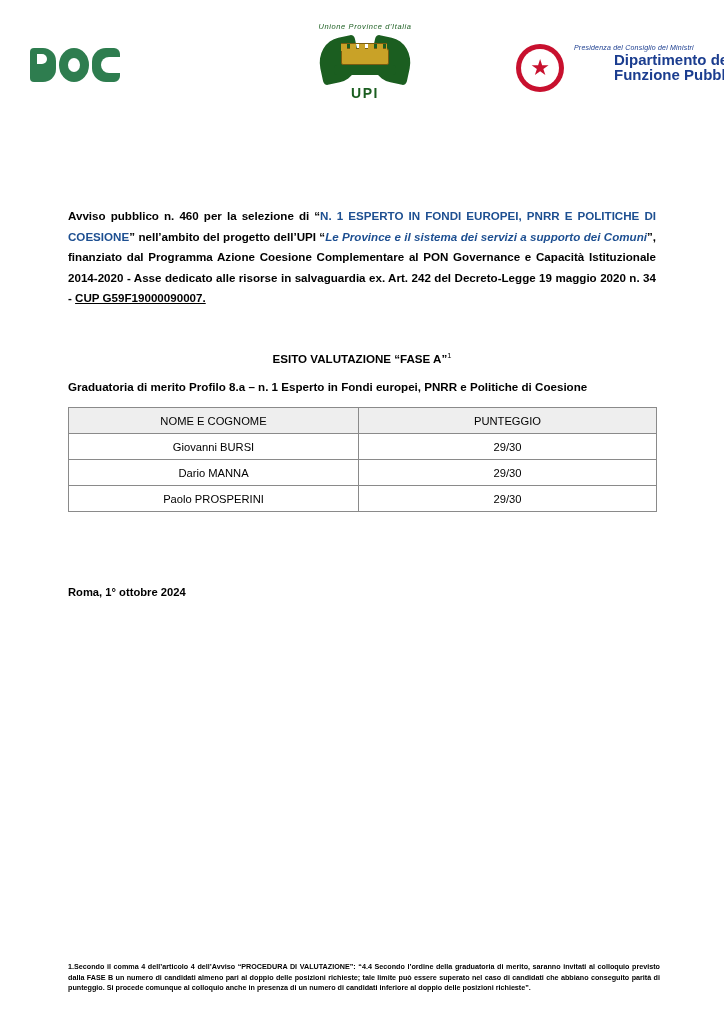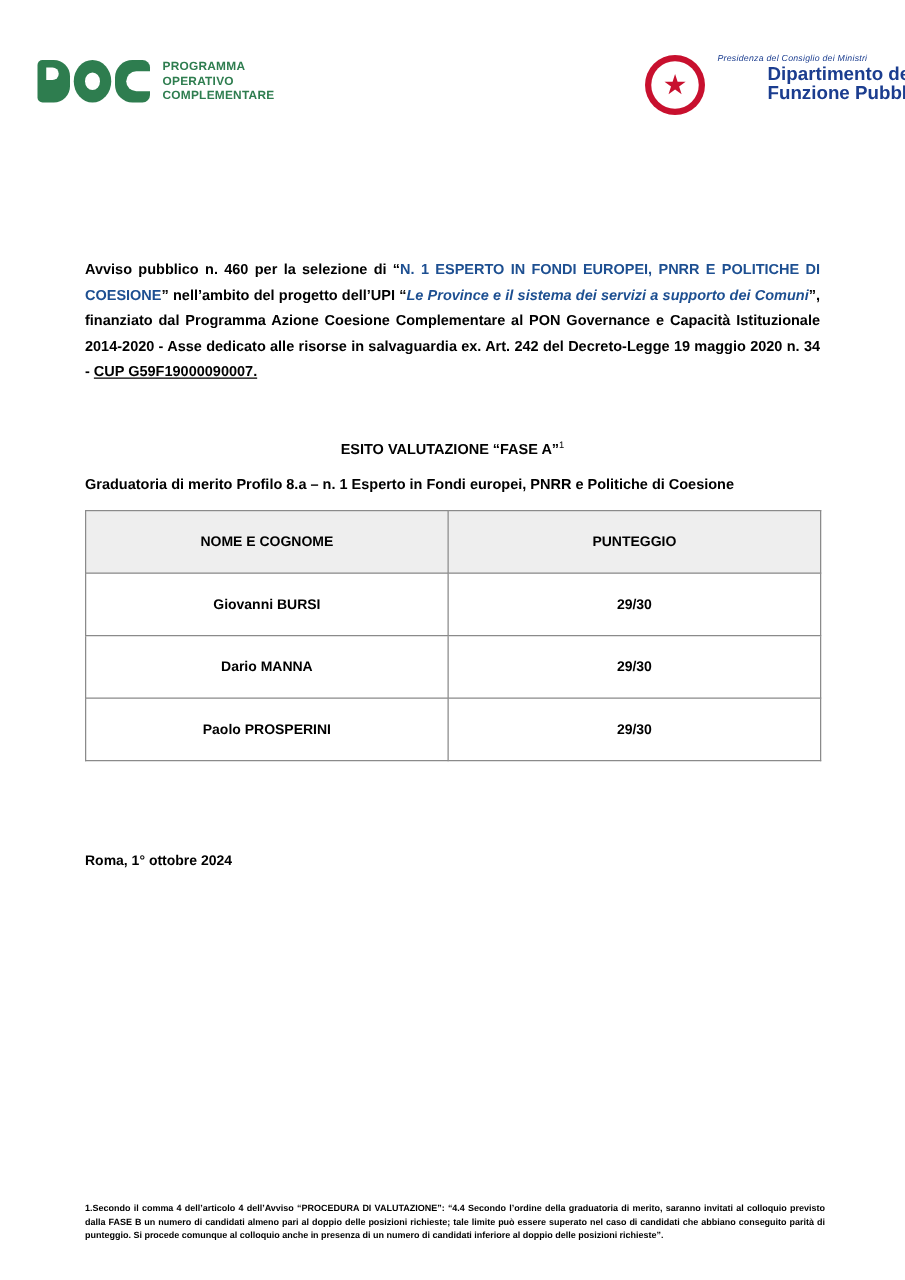--- a/index.html
+++ b/index.html
@@ -290,23 +290,23 @@
     margin-top: 14px;
     border-collapse: collapse;
     width: 588px;
     table-layout: fixed;
   }
   table.merit th,
   table.merit td {
     border: 1px solid #8a8a8a;
     text-align: center;
     font-size: 11.2px;
-    font-weight: bold;
+    font-weight: normal;
     height: 25px;
-    padding: 12px;
+    padding: 0;
   }
   table.merit th {
     background: #eeeeee;
     font-size: 11.2px;
   }
   table.merit col.c1 { width: 290px; }
   table.merit col.c2 { width: 298px; }
 
   .date-line {
     margin: 0;
@@ -334,27 +334,32 @@
 <div class="page">
 
   <div class="header">
 
     <div class="poc-logo">
       <div class="poc-mark">
         <div class="poc-letter p"></div>
         <div class="poc-o"></div>
         <div class="poc-c"></div>
       </div>
-      <div class="poc-text">
-        <div>PROGRAMMA</div>
-        <div>OPERATIVO</div>
-        <div>COMPLEMENTARE</div>
+    </div>
+
+    <div class="upi-logo">
+      <div class="upi-arc">Unione Province d'Italia</div>
+      <div class="upi-emblem">
+        <div class="leaf left"></div>
+        <div class="leaf right"></div>
+        <div class="upi-crown"></div>
+        <div class="upi-base"></div>
       </div>
+      <div class="upi-word">UPI</div>
     </div>
-
 
     <div class="gov-logo">
       <div class="gov-emblem">
         <div class="gov-star">★</div>
       </div>
       <div>
         <div class="gov-text-top">Presidenza del Consiglio dei Ministri</div>
         <div class="gov-text-main">Dipartimento della</div>
         <div class="gov-text-main">Funzione Pubblica</div>
       </div>

